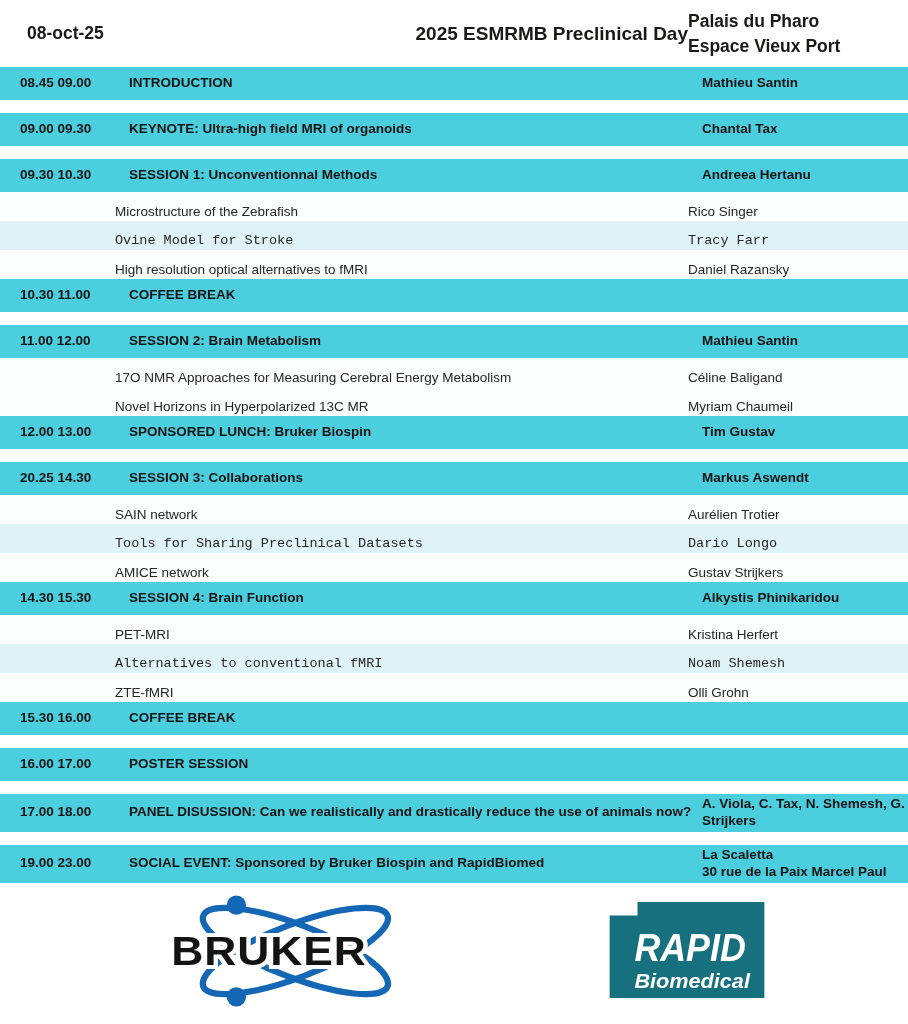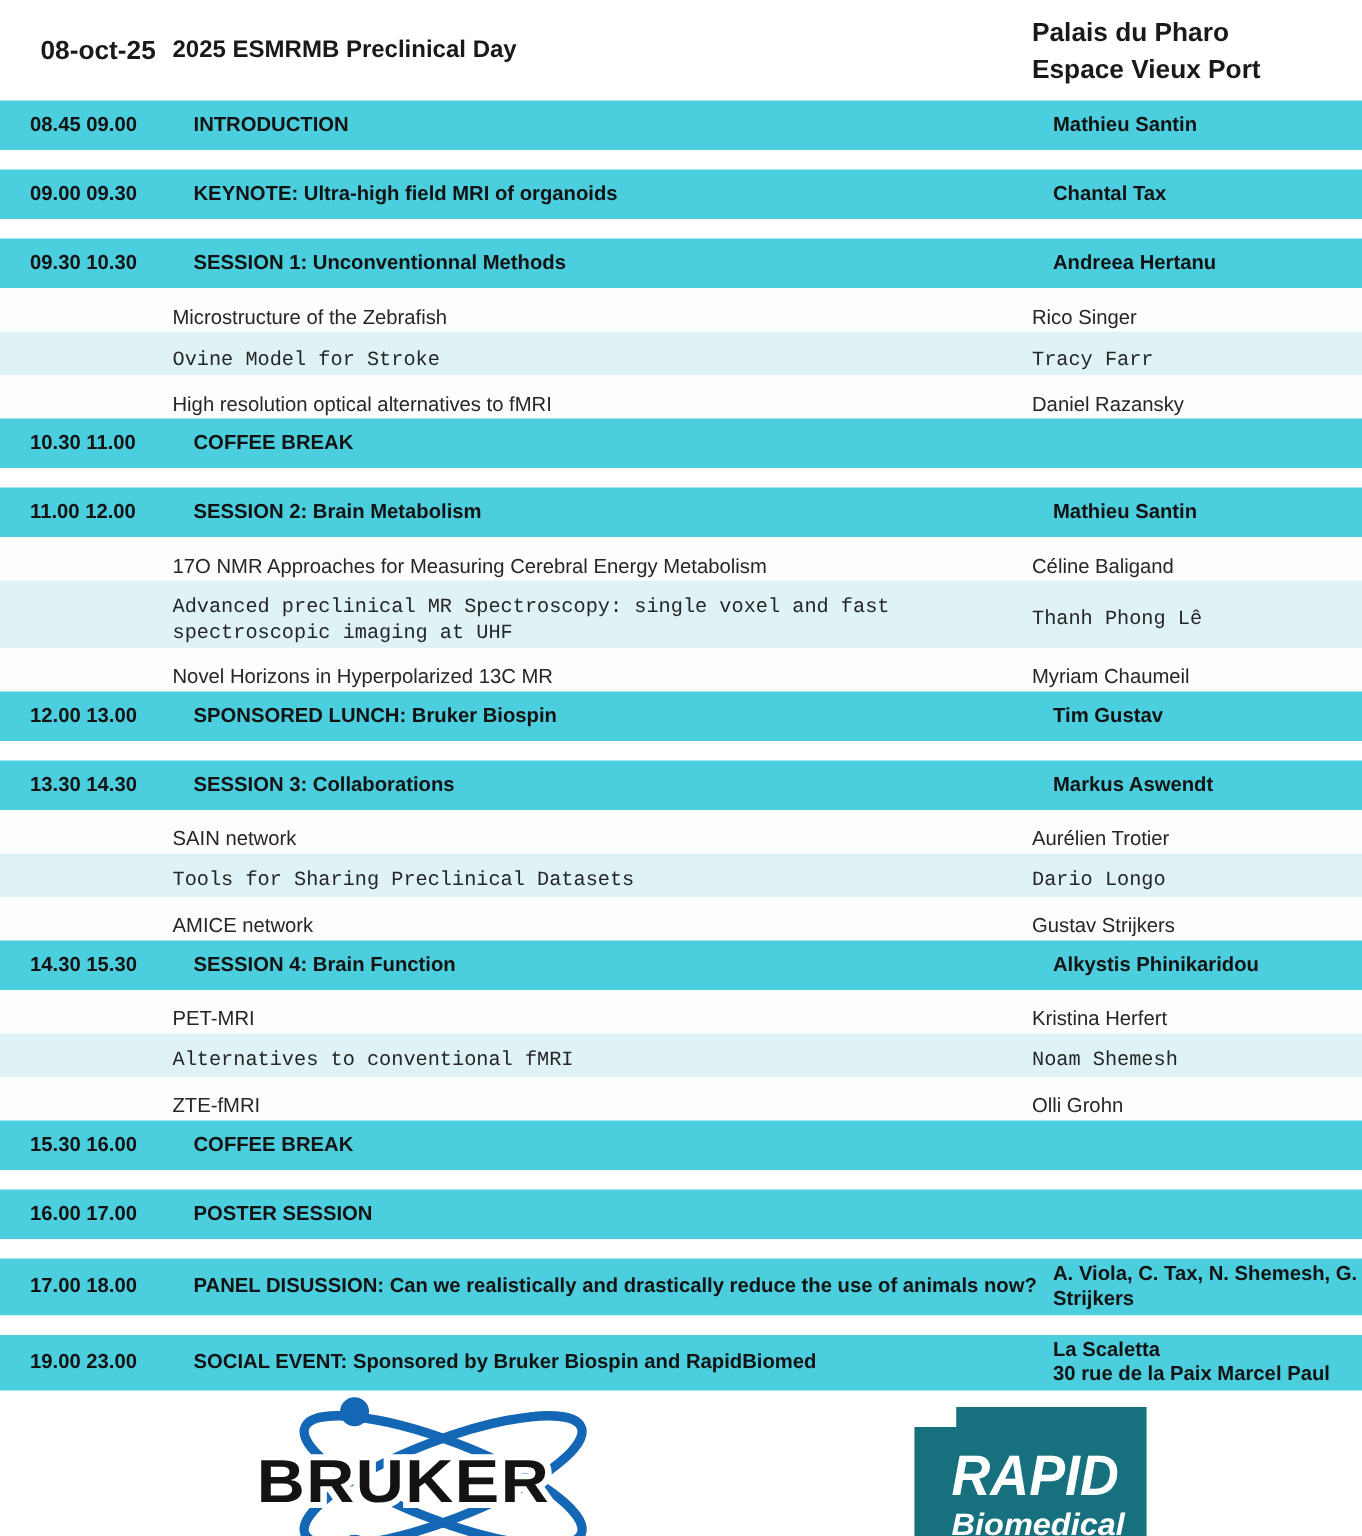--- a/index.html
+++ b/index.html
@@ -11,21 +11,21 @@
   }
   .page{width:908px;height:1024px;display:flex;flex-direction:column;}
 
   
   header{
     height:67px;flex:0 0 auto;
     display:grid;grid-template-columns:115px 573px 220px;
     align-items:center;background:#ffffff;
   }
   .hdr-date{font-weight:bold;font-size:17.5px;padding-left:27px;white-space:nowrap;}
-  .hdr-title{font-weight:bold;font-size:16px;text-align:left;}
+  .hdr-title{font-weight:bold;font-size:19px;text-align:right;}
   .hdr-venue{font-weight:bold;font-size:17.5px;line-height:1.42;}
 
   
   main{flex:0 0 auto;}
   .row{
     display:grid;grid-template-columns:115px 573px 220px;
     align-items:center;width:908px;box-sizing:border-box;
   }
   .row.session{background:var(--session-bg);min-height:33px;padding:2px 14px;}
   .row.talk{background:var(--talk-bg);min-height:29px;}
@@ -102,38 +102,33 @@
       <div class="row session">
         <div class="cell time">11.00 12.00</div>
         <div class="cell title">SESSION 2: Brain Metabolism</div>
         <div class="cell speaker">Mathieu Santin</div>
       </div>
       <div class="row talk">
         <div class="cell time"></div>
         <div class="cell title">17O NMR Approaches for Measuring Cerebral Energy Metabolism</div>
         <div class="cell speaker">Céline Baligand</div>
       </div>
-      <div class="row talk_alt">
-        <div class="cell time"></div>
-        <div class="cell title">Advanced preclinical MR Spectroscopy: single voxel and fast spectroscopic imaging at UHF</div>
-        <div class="cell speaker">Thanh Phong Lê</div>
-      </div>
       <div class="row talk">
         <div class="cell time"></div>
         <div class="cell title">Novel Horizons in Hyperpolarized 13C MR</div>
         <div class="cell speaker">Myriam Chaumeil</div>
       </div>
       <div class="row session">
         <div class="cell time">12.00 13.00</div>
         <div class="cell title">SPONSORED LUNCH: Bruker Biospin</div>
         <div class="cell speaker">Tim Gustav</div>
       </div>
       <div class="gap"></div>
       <div class="row session">
-        <div class="cell time">13.30 14.30</div>
+        <div class="cell time">20.25 14.30</div>
         <div class="cell title">SESSION 3: Collaborations</div>
         <div class="cell speaker">Markus Aswendt</div>
       </div>
       <div class="row talk">
         <div class="cell time"></div>
         <div class="cell title">SAIN network</div>
         <div class="cell speaker">Aurélien Trotier</div>
       </div>
       <div class="row talk_alt">
         <div class="cell time"></div>

